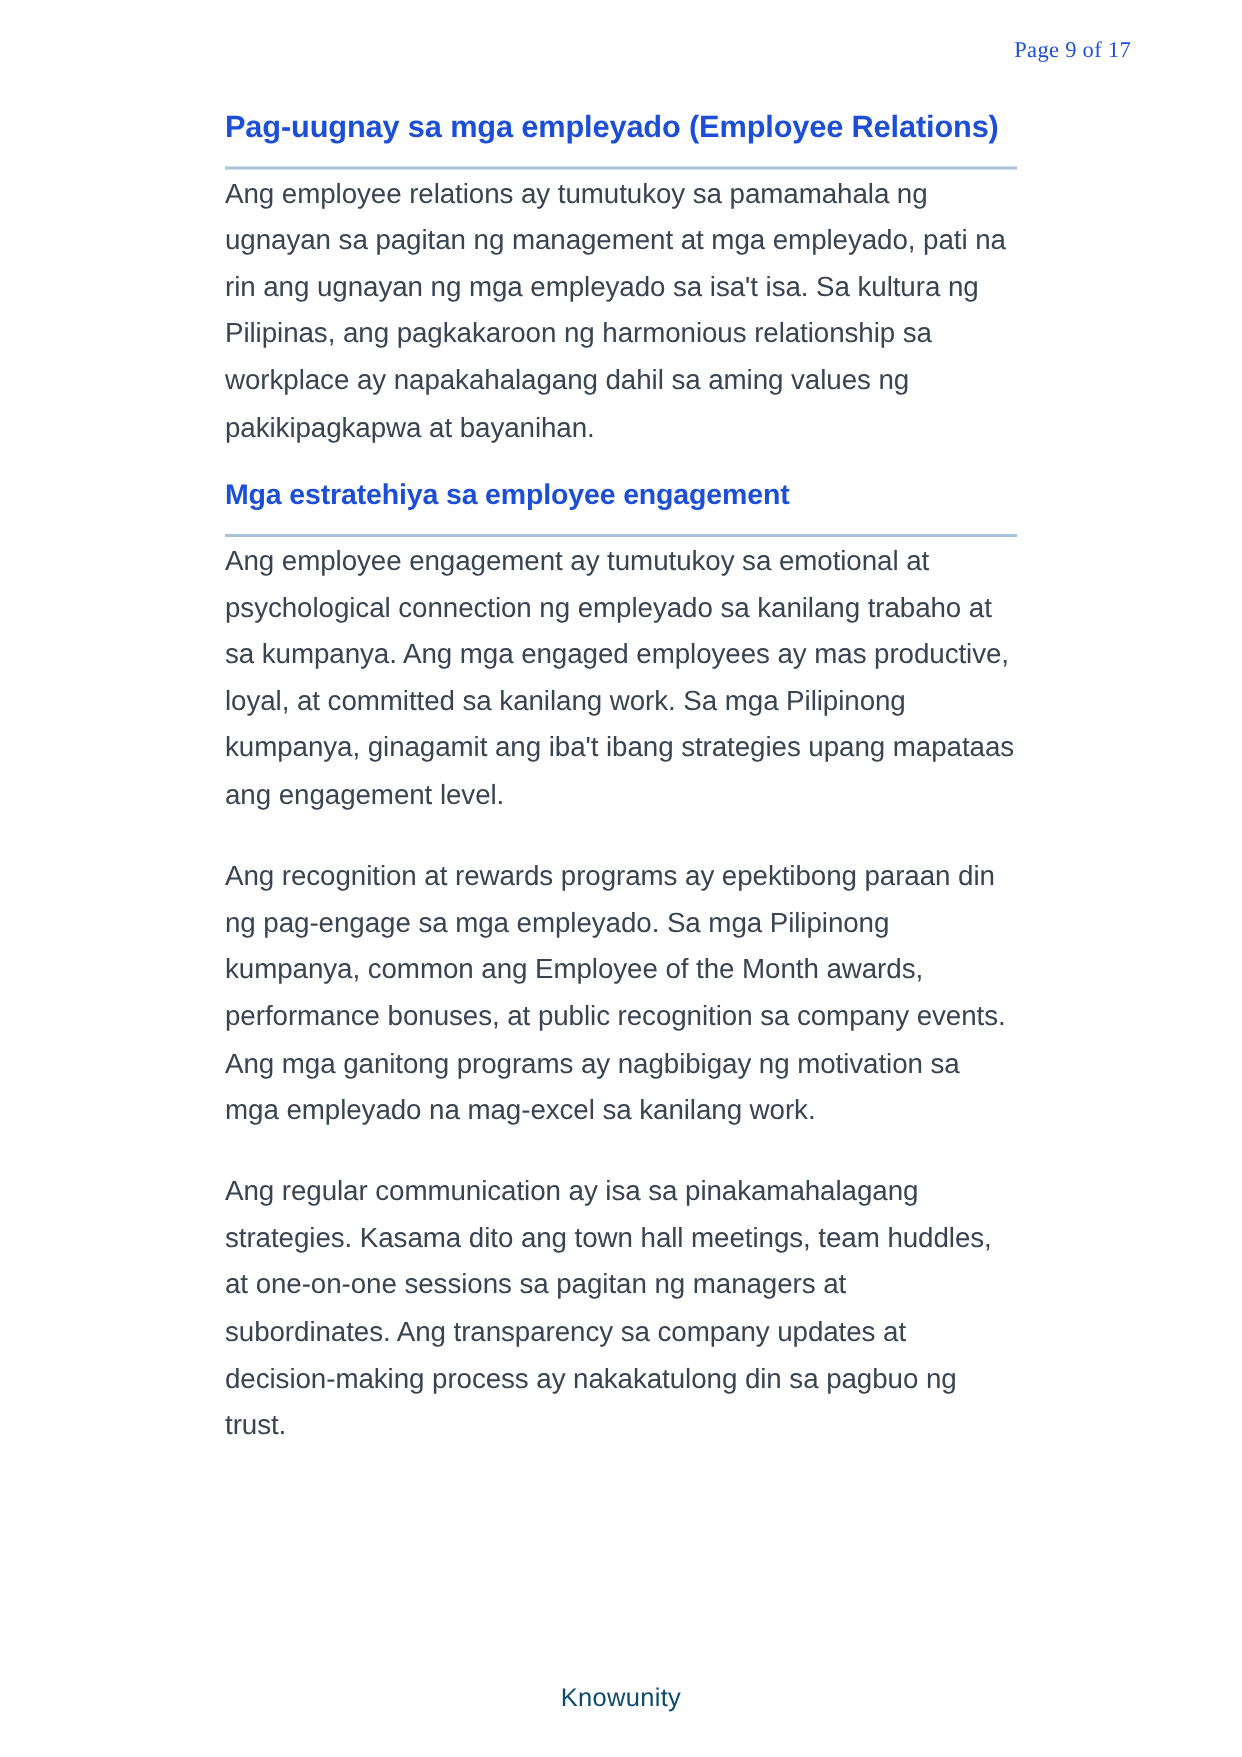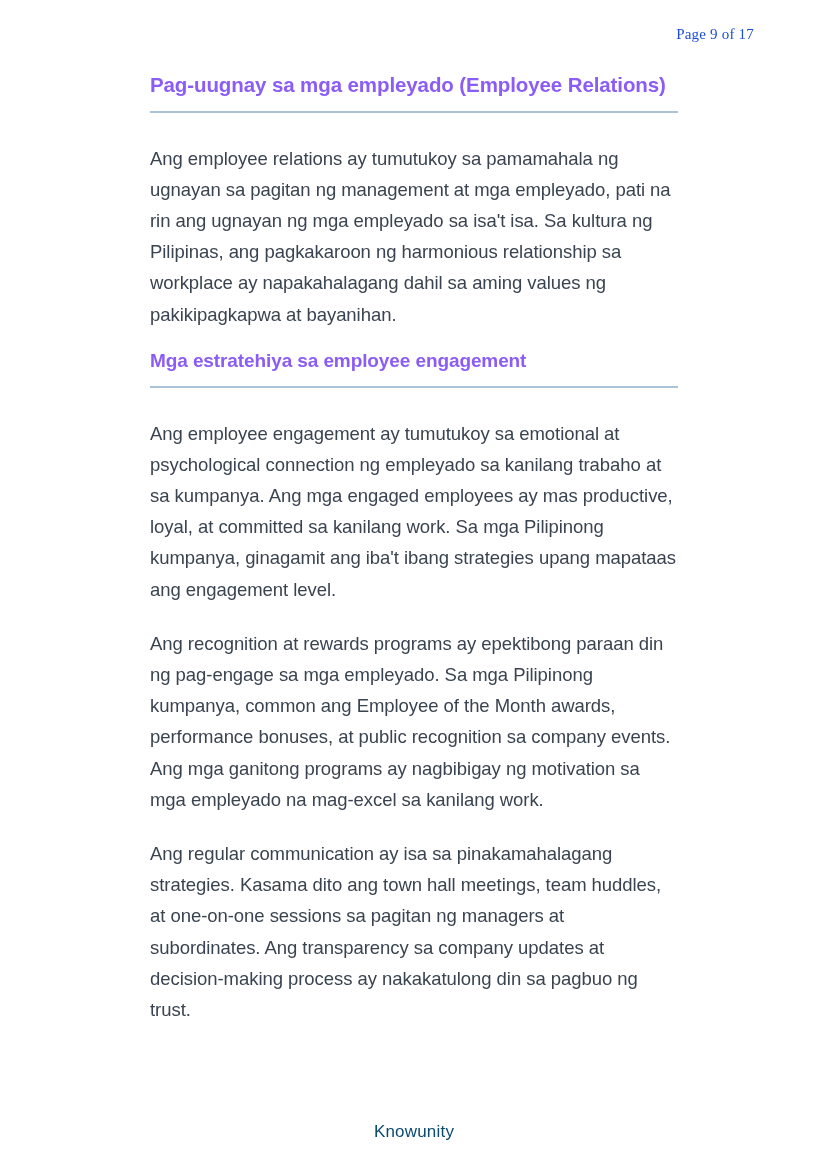--- a/index.html
+++ b/index.html
@@ -33,21 +33,21 @@
   }
 
   .content {
     position: absolute;
     left: 150px;
     top: 72px;
     width: 528px;
   }
 
   .section-heading {
-    color: #8b5cf6;
+    color: #1d4ed8;
     font-weight: bold;
     letter-spacing: -0.1px;
     margin: 0;
     padding: 0 0 13px 0;
     border-bottom: 2px solid #a9c3d8;
     line-height: 1.25;
   }
   .section-heading.primary {
     font-size: 20.5px;
   }
@@ -63,21 +63,20 @@
   }
 
   .para {
     color: #3a4450;
     font-size: 18.5px;
     line-height: 31.2px;
     margin: 0;
     letter-spacing: -0.05px;
   }
   .para.first-after-heading {
-    margin-top: 30px;
   }
   .para.follow {
     margin-top: 23px;
   }
 
   .watermark {
     position: absolute;
     left: 0;
     right: 0;
     top: 1122px;

